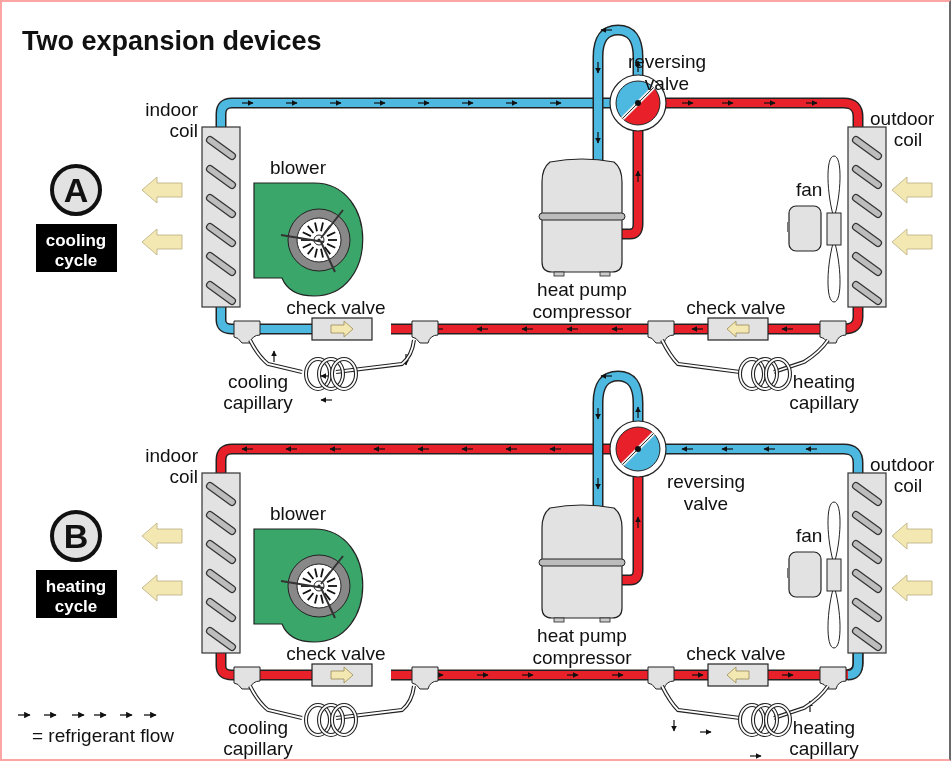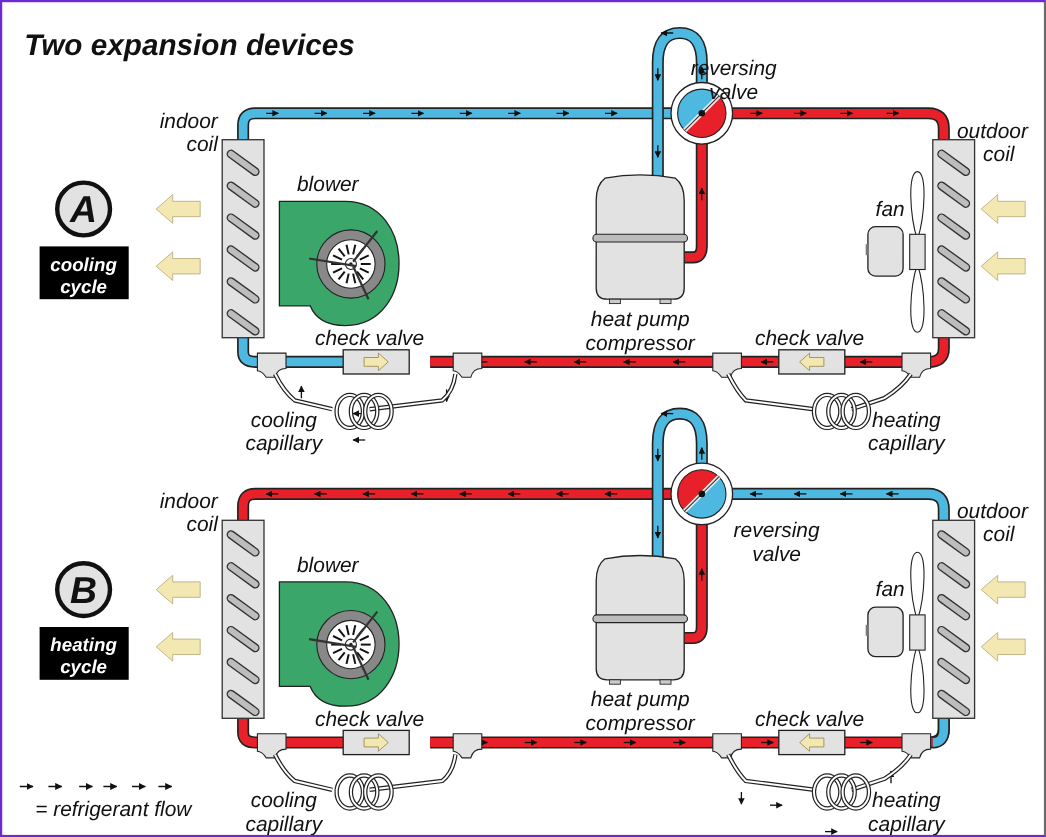--- a/index.html
+++ b/index.html
@@ -1,17 +1,17 @@
 <!DOCTYPE html>
 <html><head>
 <meta charset="utf-8">
 <style>
   html,body{margin:0;padding:0;background:#fff;}
   body{width:951px;height:761px;overflow:hidden;}
-  #frame{position:relative;width:947px;height:757px;border:2px solid #6d28d9;border-right-color:#6a6a6a;background:#fff;font-style:italic;}
+  #frame{position:relative;width:947px;height:757px;border:2px solid #fca5a5;border-right-color:#6a6a6a;background:#fff;}
   svg{position:absolute;left:0;top:0;}
   text{font-family:"Liberation Sans",sans-serif;fill:#111;}
   .title{font-size:27px;font-weight:bold;}
   .lbl{font-size:19px;}
   .badge{font-size:17px;font-weight:bold;fill:#fff;}
   .letter{font-size:34px;font-weight:bold;}
 </style>
 </head>
 <body>
 

